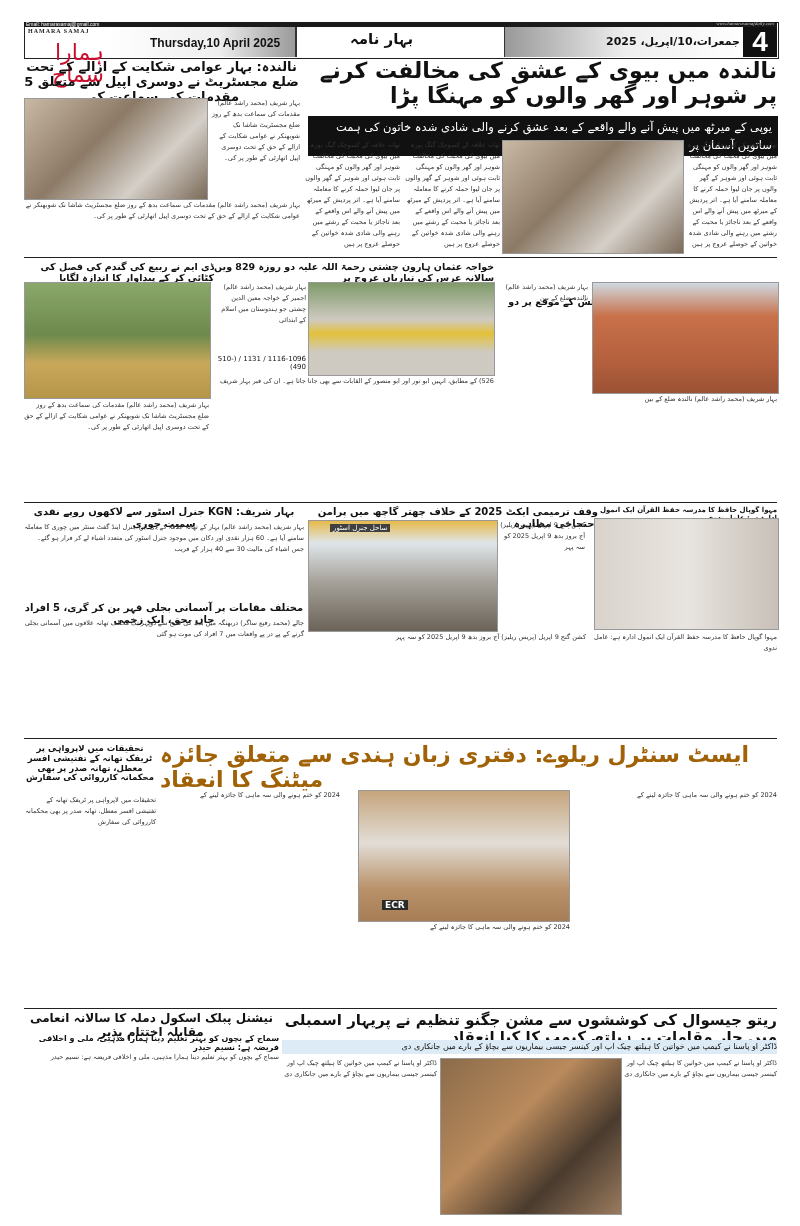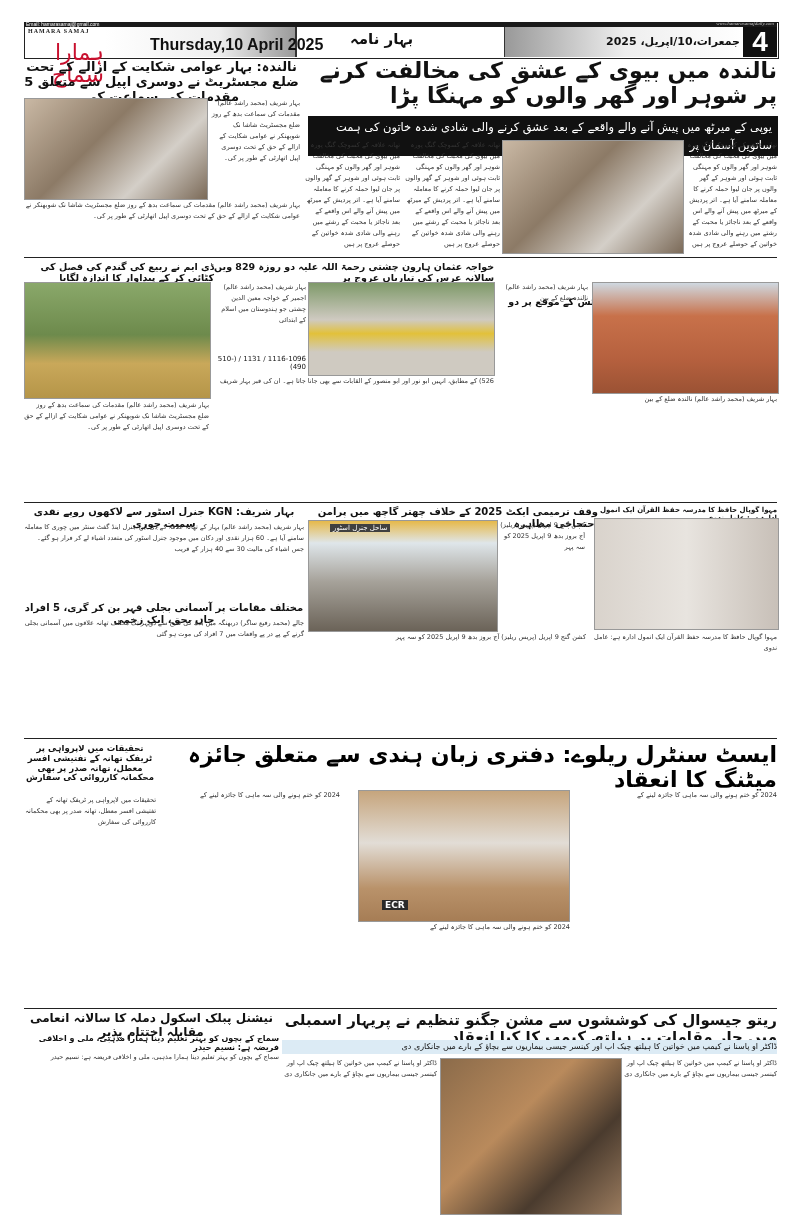--- a/index.html
+++ b/index.html
@@ -7,21 +7,21 @@
   .abs{position:absolute;}
   .rtl{direction:rtl;text-align:right;}
   
   .mast{left:24px;top:22px;width:753px;height:35px;border:1px solid #222;}
   .mast-top{left:24px;top:22px;width:753px;height:5px;background:#1a1a1a;}
   .email{left:26px;top:21px;font-size:5px;color:#fff;font-family:"Liberation Sans",sans-serif;}
   .web{right:26px;top:21px;font-size:5px;color:#ccc;font-style:italic;font-family:"Liberation Serif",serif;}
   .logo-en{left:28px;top:28px;font-size:6px;font-weight:bold;color:#222;letter-spacing:1px;font-family:"Liberation Serif",serif;}
   .logo-ur{left:24px;top:34px;width:80px;font-size:22px;font-weight:normal;color:#c8102e;line-height:22px;margin-top:8px;}
   .date-en-box{left:105px;top:27px;width:190px;height:30px;background:linear-gradient(90deg,#fff 0%,#eee 60%,#9a9a9a 100%);border-right:2px solid #333;}
-  .date-en{left:150px;top:36px;font-size:16px;font-weight:bold;font-family:"Liberation Sans",sans-serif;}
+  .date-en{left:150px;top:36px;font-size:12px;font-weight:bold;font-family:"Liberation Sans",sans-serif;}
   .section-t{left:350px;top:30px;width:100px;font-size:15px;font-weight:bold;}
   .date-ur-box{left:504px;top:27px;width:240px;height:30px;background:linear-gradient(90deg,#999 0%,#eee 50%,#fff 100%);border-left:1px solid #333;}
   .date-ur{left:540px;top:35px;width:200px;font-size:11px;font-weight:bold;}
   .pageno{left:743px;top:27px;width:34px;height:30px;background:#111;color:#fff;font-size:28px;font-weight:bold;text-align:center;line-height:30px;font-family:"Liberation Sans",sans-serif;}
   
   .hl{font-weight:bold;line-height:1.15;}
   .body-txt{font-size:6.5px;line-height:11px;color:#333;overflow:hidden;}
   .img{background:linear-gradient(135deg,#c9b8a4,#8c7a66 40%,#d4cfc8 70%,#7b6a58);border:1px solid #999;}
   .rule{background:#222;}
   .bar{background:#111;color:#fff;font-size:11.5px;padding:2px 6px;line-height:18px;}
@@ -83,21 +83,21 @@
 <div class="abs" style="left:330px;top:524px;font-size:7px;color:#fff;background:#404040;padding:0 3px;">ساحل جنرل اسٹور</div>
 <div class="abs rtl body-txt" style="left:500px;top:520px;width:85px;height:110px;">کشن گنج 9 اپریل (پریس ریلیز) آج بروز بدھ 9 اپریل 2025 کو سہ پہر</div>
 <div class="abs rtl body-txt" style="left:308px;top:632px;width:278px;height:104px;">کشن گنج 9 اپریل (پریس ریلیز) آج بروز بدھ 9 اپریل 2025 کو سہ پہر</div>
 
 <div class="abs rtl hl" style="left:594px;top:506px;width:183px;font-size:7px;">مہوا گوپال حافظ کا مدرسہ حفظ القرآن ایک انمول ادارہ ہے: عامل ندوی</div>
 <div class="abs img" style="left:594px;top:518px;width:183px;height:110px;background:linear-gradient(90deg,#d9d3cc 0%,#e8e4df 50%,#c8c0b8 100%);"></div>
 <div class="abs rtl body-txt" style="left:594px;top:632px;width:183px;height:104px;">مہوا گوپال حافظ کا مدرسہ حفظ القرآن ایک انمول ادارہ ہے: عامل ندوی</div>
 
 <div class="abs rule" style="left:24px;top:738px;width:753px;height:1px;"></div>
 
-<div class="abs rtl hl" style="left:160px;top:742px;width:617px;font-size:22px;color:#000000;text-align:right;">ایسٹ سنٹرل ریلوے: دفتری زبان ہندی سے متعلق جائزہ میٹنگ کا انعقاد</div>
+<div class="abs rtl hl" style="left:160px;top:742px;width:617px;font-size:22px;color:#a16207;text-align:left;">ایسٹ سنٹرل ریلوے: دفتری زبان ہندی سے متعلق جائزہ میٹنگ کا انعقاد</div>
 <div class="abs rtl hl" style="left:24px;top:744px;width:132px;font-size:8.5px;text-align:center;">تحقیقات میں لاپرواہی پر ٹریفک تھانہ کے تفتیشی افسر معطل، تھانہ صدر پر بھی محکمانہ کارروائی کی سفارش</div>
 <div class="abs rtl body-txt" style="left:24px;top:795px;width:132px;height:210px;">تحقیقات میں لاپرواہی پر ٹریفک تھانہ کے تفتیشی افسر معطل، تھانہ صدر پر بھی محکمانہ کارروائی کی سفارش</div>
 <div class="abs rtl body-txt" style="left:160px;top:790px;width:180px;height:215px;">2024 کو ختم ہونے والی سہ ماہی کا جائزہ لینے کے</div>
 <div class="abs img" style="left:358px;top:790px;width:210px;height:130px;background:linear-gradient(180deg,#c6a57d,#e2ddd6 40%,#b9926a 75%,#a67d55);"></div>
 <div class="abs" style="left:382px;top:900px;font-size:9px;font-weight:bold;color:#fff;background:#2a2a2a;padding:0 3px;">ECR</div>
 <div class="abs rtl body-txt" style="left:345px;top:922px;width:225px;height:83px;">2024 کو ختم ہونے والی سہ ماہی کا جائزہ لینے کے</div>
 <div class="abs rtl body-txt" style="left:575px;top:790px;width:202px;height:215px;">2024 کو ختم ہونے والی سہ ماہی کا جائزہ لینے کے</div>
 
 <div class="abs rule" style="left:24px;top:1008px;width:753px;height:1px;"></div>
 

